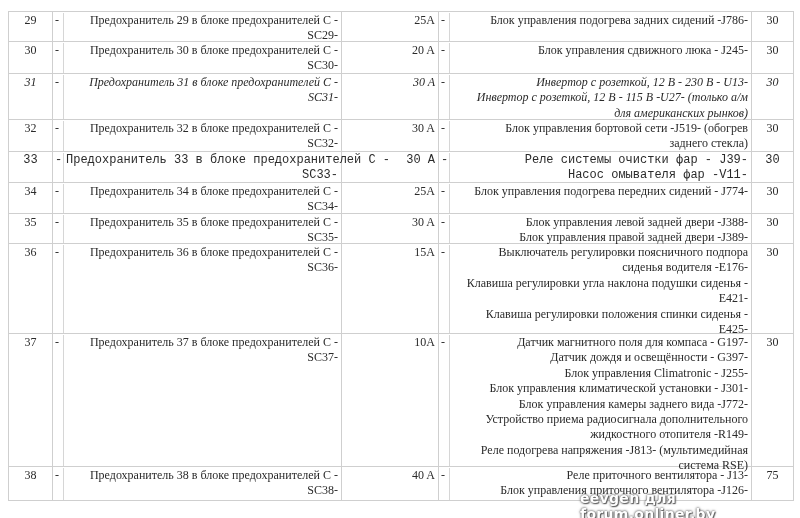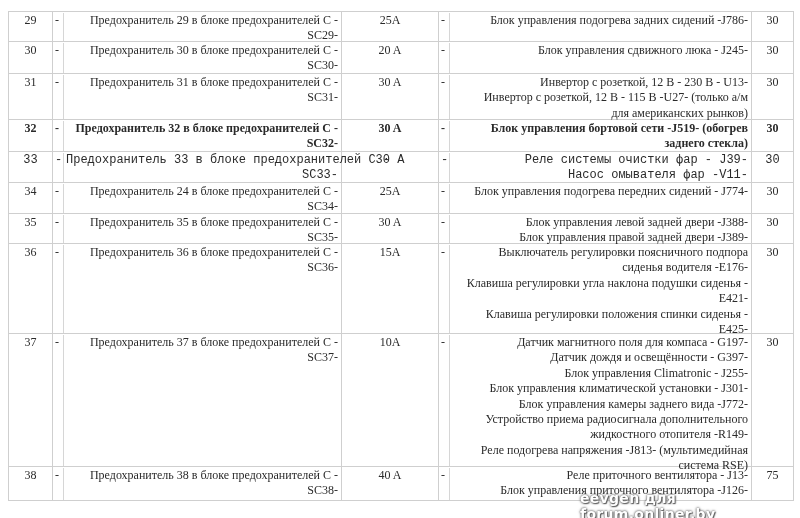--- a/index.html
+++ b/index.html
@@ -3,21 +3,21 @@
 <meta charset="utf-8">
 <style>
   html, body { margin:0; padding:0; background:#ffffff; }
   body { width:800px; height:518px; overflow:hidden; position:relative;
          font-family:"Liberation Serif","DejaVu Serif",serif; color:#2a2a2a; }
   table.fuses { position:absolute; left:8px; top:11px; border-collapse:collapse;
                 table-layout:fixed; width:784px; font-size:12px; line-height:15.4px; }
   table.fuses td { border:1px solid #cfcfcf; vertical-align:top; padding:1px 3px 0 3px; }
   td.c-num { width:37px; text-align:center; padding-top:2px; }
   td.c-name { width:282px; padding-left:0; }
-  td.c-amp { width:90px; text-align:center; padding-top:2px; }
+  td.c-amp { width:90px; text-align:right; padding-top:2px; }
   td.c-cons { width:306px; padding-left:0; }
   td.c-val { width:35px; text-align:center; padding-top:3px; }
   .inner { border-left:1px solid #d6d6d6; margin-left:7px; padding-left:2px; position:relative; min-height:100%; }
   .dash { position:absolute; left:-9px; top:0; }
   .line { display:block; white-space:nowrap;text-align:right; }
   .watermark { position:absolute; left:580px; top:490px; font-family:"DejaVu Sans",sans-serif;
                font-weight:bold; font-size:14px; color:#ffffff;
                text-shadow:0 0 2px #666, 0 0 3px #777, 1px 1px 1px #555; letter-spacing:0.3px; }
 </style>
 </head>
@@ -54,41 +54,41 @@
         </td>
         <td class="c-amp">20 A</td>
         <td class="c-cons">
           <div class="inner" style="height: 30px;">
             <span class="dash">-</span>
             <span class="line">Блок управления сдвижного люка - J245-</span>
           </div>
         </td>
         <td class="c-val">30</td>
       </tr>
-      <tr style="height: 46px;">
+      <tr style="height: 46px; font-style: italic;">
         <td class="c-num">31</td>
         <td class="c-name">
           <div class="inner" style="height: 44px;">
             <span class="dash">-</span>
             <span class="line">Предохранитель 31 в блоке предохранителей С -</span>
             <span class="line">SC31-</span>
           </div>
         </td>
         <td class="c-amp">30 A</td>
         <td class="c-cons">
           <div class="inner" style="height: 44px;">
             <span class="dash">-</span>
             <span class="line">Инвертор с розеткой, 12 В - 230 В - U13-</span>
             <span class="line">Инвертор с розеткой, 12 В - 115 В -U27- (только а/м</span>
             <span class="line">для американских рынков)</span>
           </div>
         </td>
         <td class="c-val">30</td>
       </tr>
-      <tr style="height: 32px; font-weight: bold;">
+      <tr style="height: 32px;">
         <td class="c-num">32</td>
         <td class="c-name">
           <div class="inner" style="height: 30px;">
             <span class="dash">-</span>
             <span class="line">Предохранитель 32 в блоке предохранителей С -</span>
             <span class="line">SC32-</span>
           </div>
         </td>
         <td class="c-amp">30 A</td>
         <td class="c-cons">
@@ -117,21 +117,21 @@
             <span class="line">Насос омывателя фар -V11-</span>
           </div>
         </td>
         <td class="c-val">30</td>
       </tr>
       <tr style="height: 31px;">
         <td class="c-num">34</td>
         <td class="c-name">
           <div class="inner" style="height: 29px;">
             <span class="dash">-</span>
-            <span class="line">Предохранитель 24 в блоке предохранителей С -</span>
+            <span class="line">Предохранитель 34 в блоке предохранителей С -</span>
             <span class="line">SC34-</span>
           </div>
         </td>
         <td class="c-amp">25A</td>
         <td class="c-cons">
           <div class="inner" style="height: 29px;">
             <span class="dash">-</span>
             <span class="line">Блок управления подогрева передних сидений - J774-</span>
           </div>
         </td>

